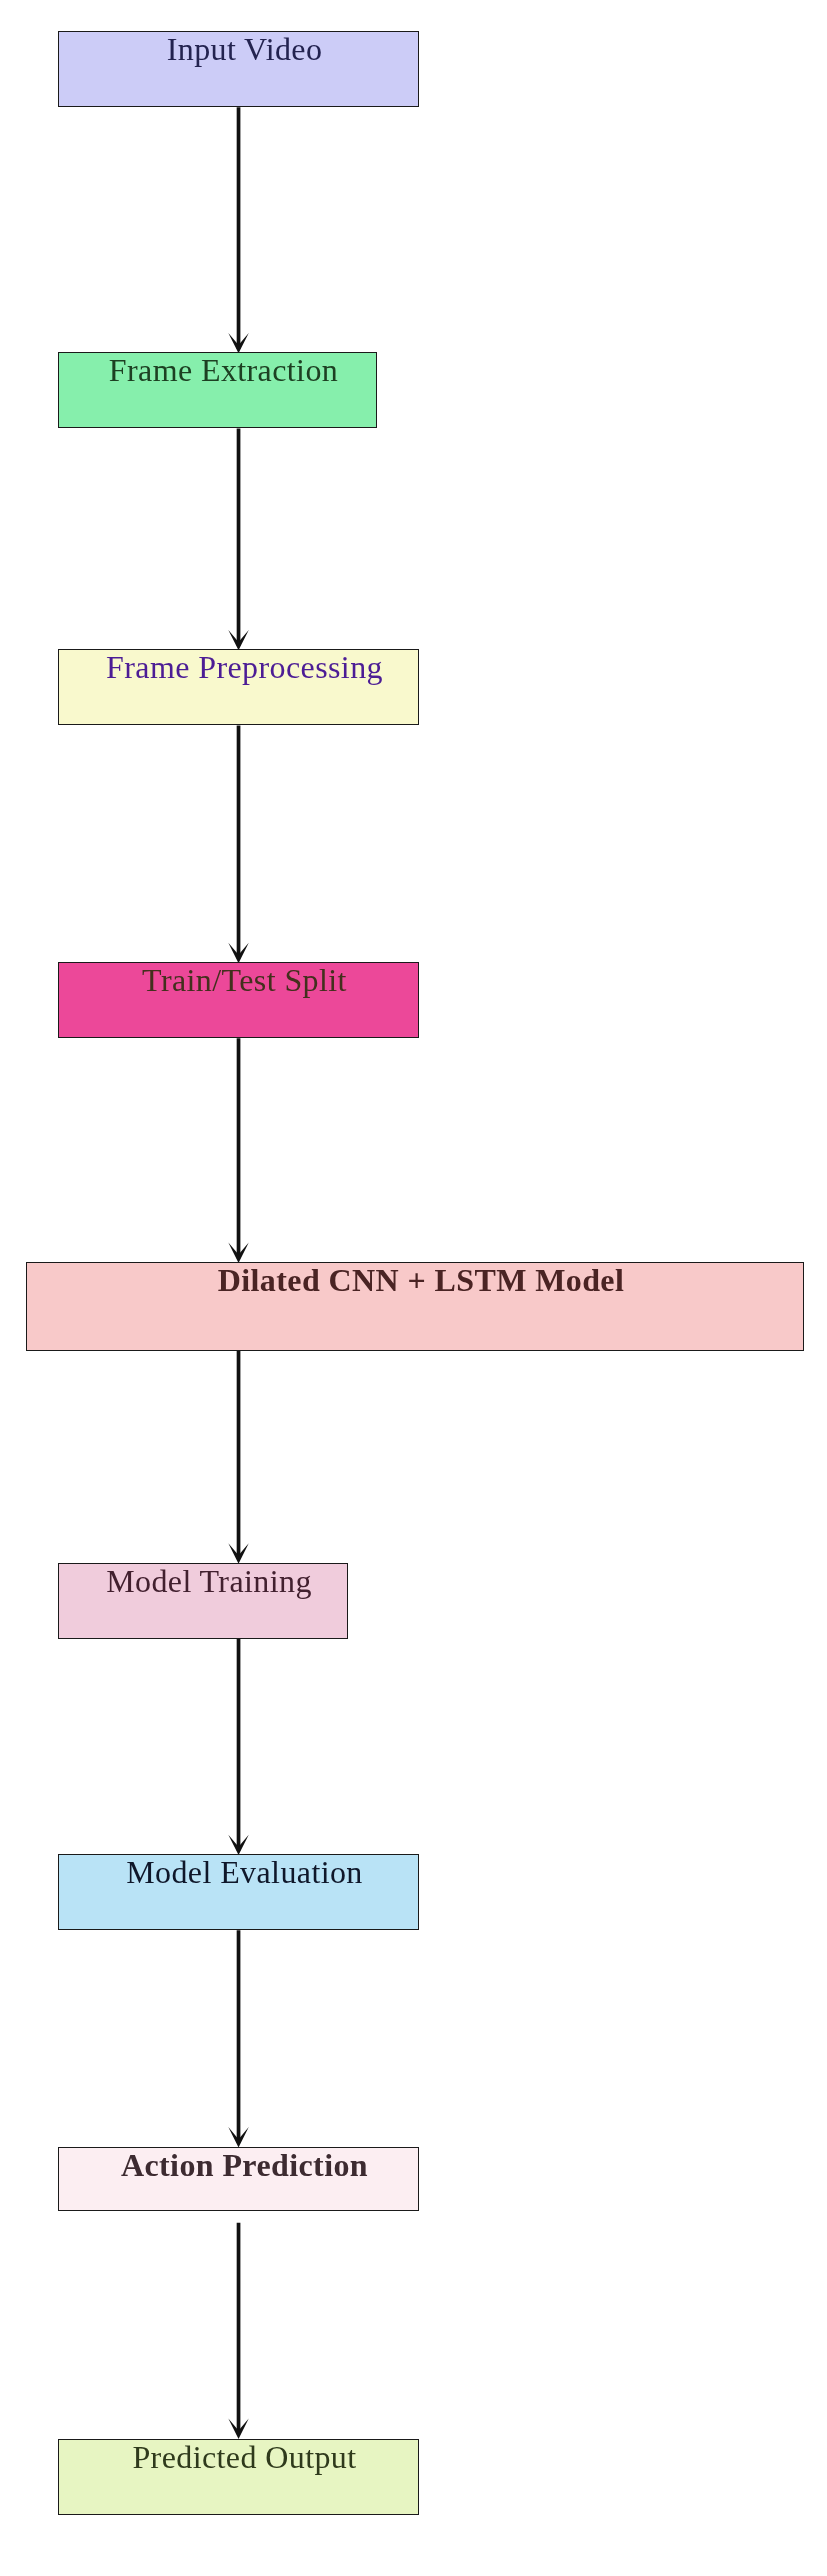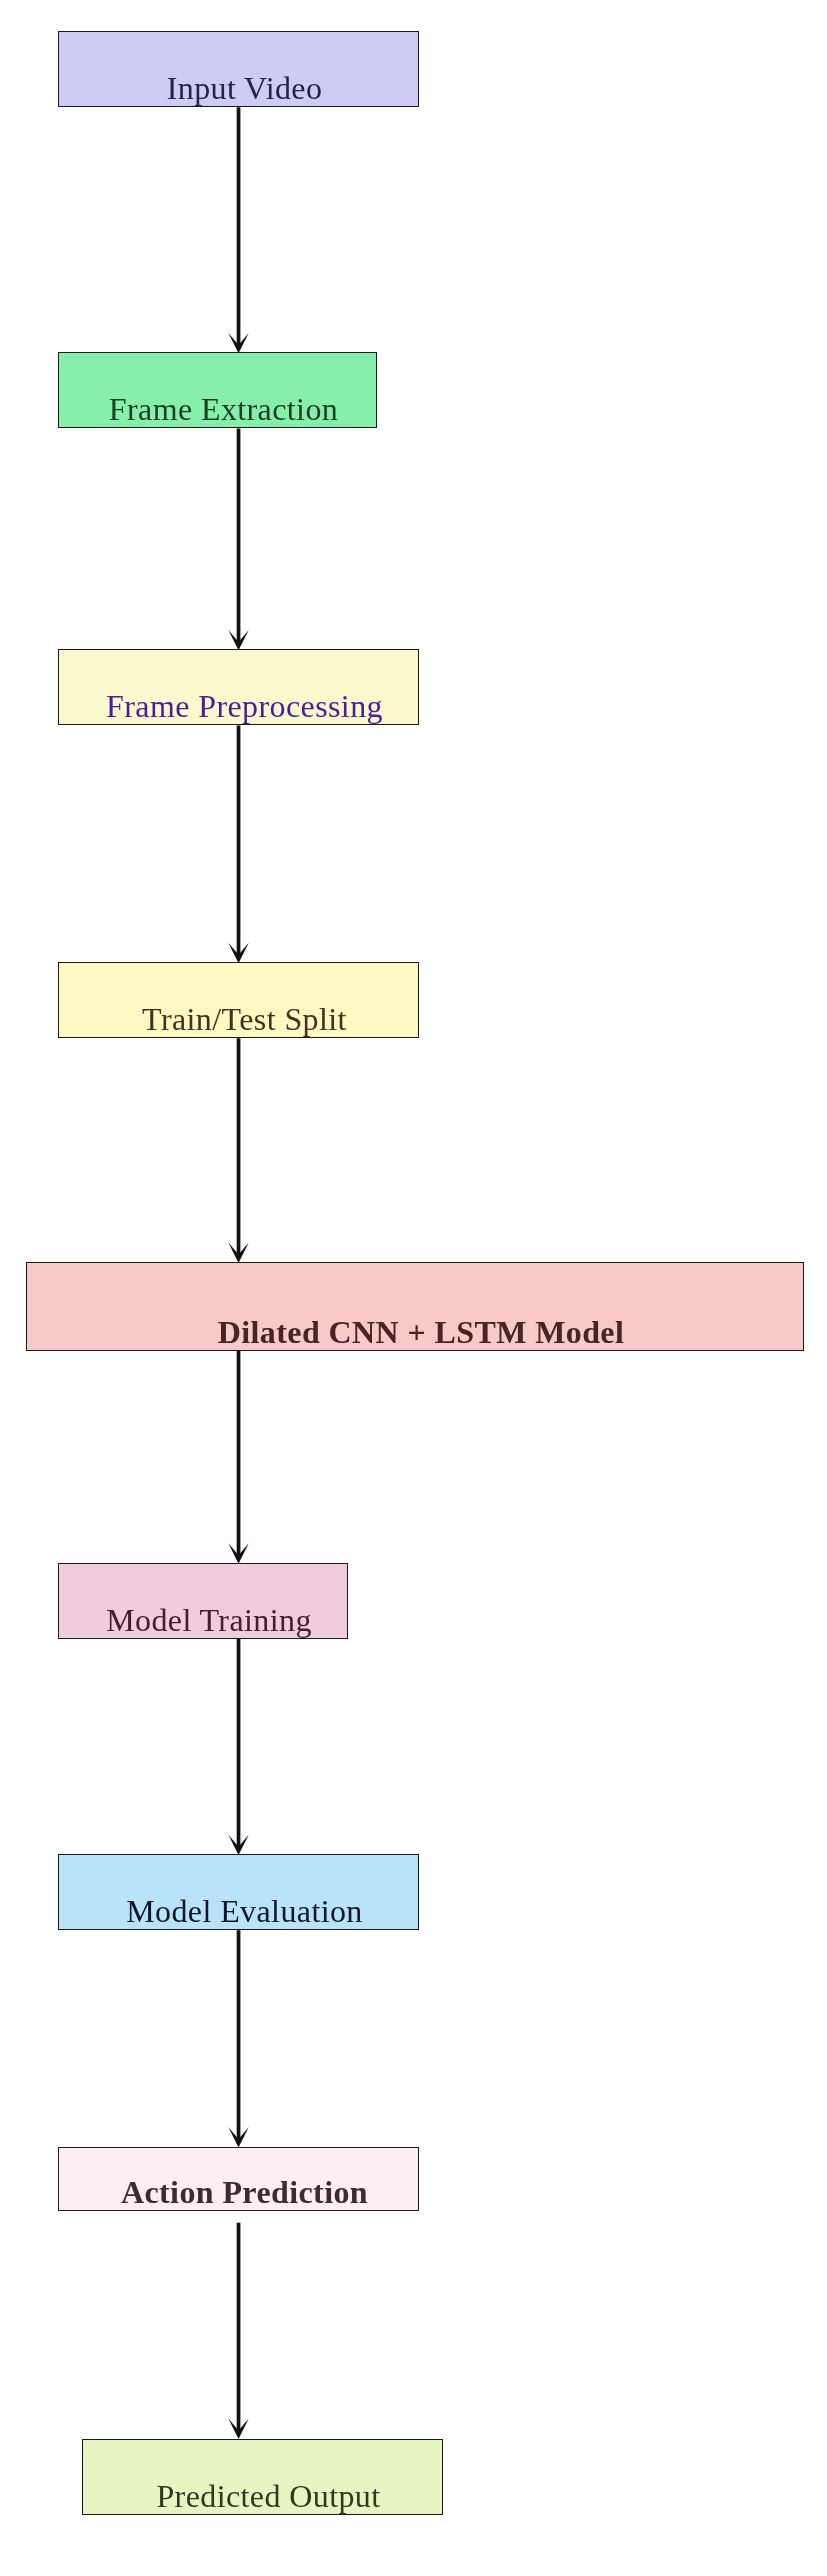--- a/index.html
+++ b/index.html
@@ -16,21 +16,21 @@
     width: 827px;
     height: 2576px;
     background: #ffffff;
     overflow: hidden;
   }
   .flow-node {
     position: absolute;
     box-sizing: border-box;
     border: 1.9px solid #1a1a1a;
     display: flex;
-    align-items: flex-end;
+    align-items: flex-start;
     justify-content: center;
     text-align: center;
     padding-left: 12px;
   }
   .flow-node .node-label {
     font-size: 32px;
     line-height: 1.1;
     letter-spacing: 0.4px;
     color: #2b2b2b;
     white-space: nowrap;
@@ -95,33 +95,33 @@
   <div id="nodes-layer">
       <div class="flow-node" style="left: 58px; top: 31px; width: 361px; height: 76px; background: rgb(204, 204, 247); border-color: rgb(26, 26, 26);">
         <span class="node-label" style="color: rgb(35, 35, 80);">Input Video</span>
       </div>
       <div class="flow-node" style="left: 58px; top: 352px; width: 319px; height: 76px; background: #86efac; border-color: rgb(26, 26, 26);">
         <span class="node-label" style="color: rgb(29, 64, 34);">Frame Extraction</span>
       </div>
       <div class="flow-node" style="left: 58px; top: 649px; width: 361px; height: 76px; background: rgb(249, 249, 205); border-color: rgb(26, 26, 26);">
         <span class="node-label" style="color: #4c1d95;">Frame Preprocessing</span>
       </div>
-      <div class="flow-node" style="left: 58px; top: 962px; width: 361px; height: 76px; background: #fef9c3; border-color: rgb(26, 26, 26);">
+      <div class="flow-node" style="left: 58px; top: 962px; width: 361px; height: 76px; background: #ec4899; border-color: rgb(26, 26, 26);">
         <span class="node-label" style="color: rgb(67, 48, 29);">Train/Test Split</span>
       </div>
       <div class="flow-node" style="left: 26px; top: 1262px; width: 778px; height: 89px; background: rgb(248, 201, 201); border-color: rgb(26, 26, 26); font-weight: bold;">
         <span class="node-label" style="color: rgb(74, 36, 36);">Dilated CNN + LSTM Model</span>
       </div>
       <div class="flow-node" style="left: 58px; top: 1563px; width: 290px; height: 76px; background: rgb(240, 204, 220); border-color: rgb(26, 26, 26);">
         <span class="node-label" style="color: rgb(66, 32, 47);">Model Training</span>
       </div>
       <div class="flow-node" style="left: 58px; top: 1854px; width: 361px; height: 76px; background: rgb(185, 227, 246); border-color: rgb(26, 26, 26);">
         <span class="node-label" style="color: #0f172a;">Model Evaluation</span>
       </div>
       <div class="flow-node" style="left: 58px; top: 2147px; width: 361px; height: 64px; background: rgb(252, 238, 242); border-color: rgb(26, 26, 26); font-weight: bold;">
         <span class="node-label" style="color: rgb(61, 43, 49);">Action Prediction</span>
       </div>
-      <div class="flow-node" style="left: 58px; top: 2439px; width: 361px; height: 76px; background: rgb(231, 245, 194); border-color: rgb(26, 26, 26); margin-left: 24px;">
+      <div class="flow-node" style="left: 58px; top: 2439px; width: 361px; height: 76px; background: rgb(231, 245, 194); border-color: rgb(26, 26, 26);">
         <span class="node-label" style="color: rgb(47, 58, 28);">Predicted Output</span>
       </div>
     </div>
 </div>
 
 
 </body></html>

